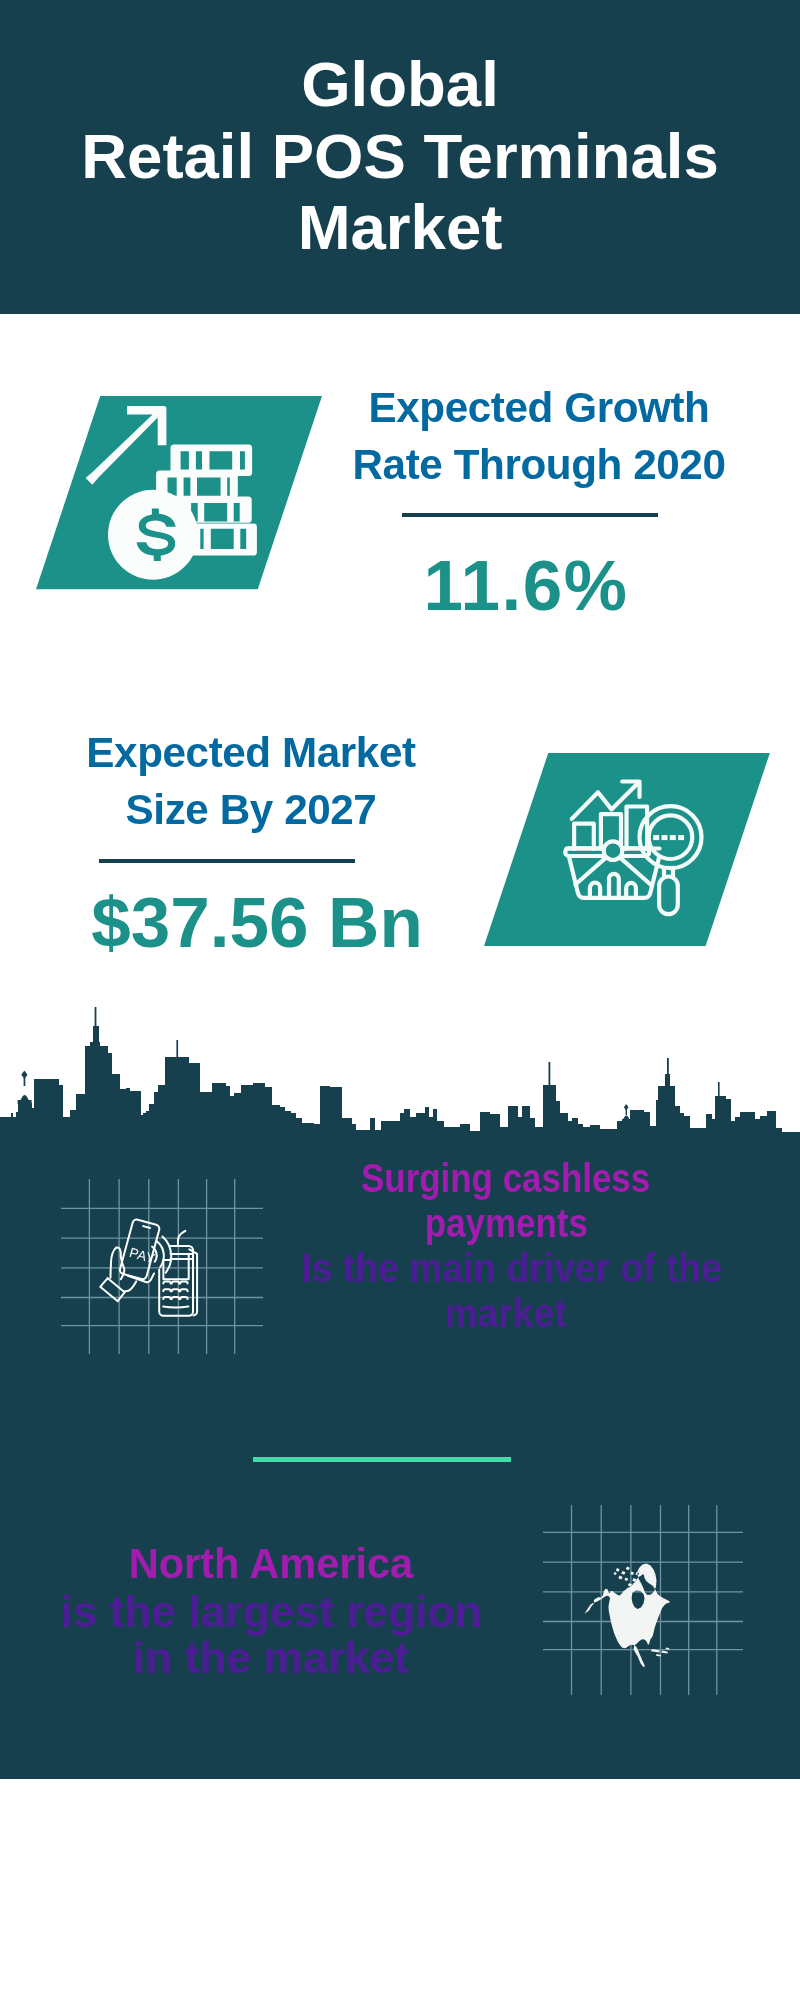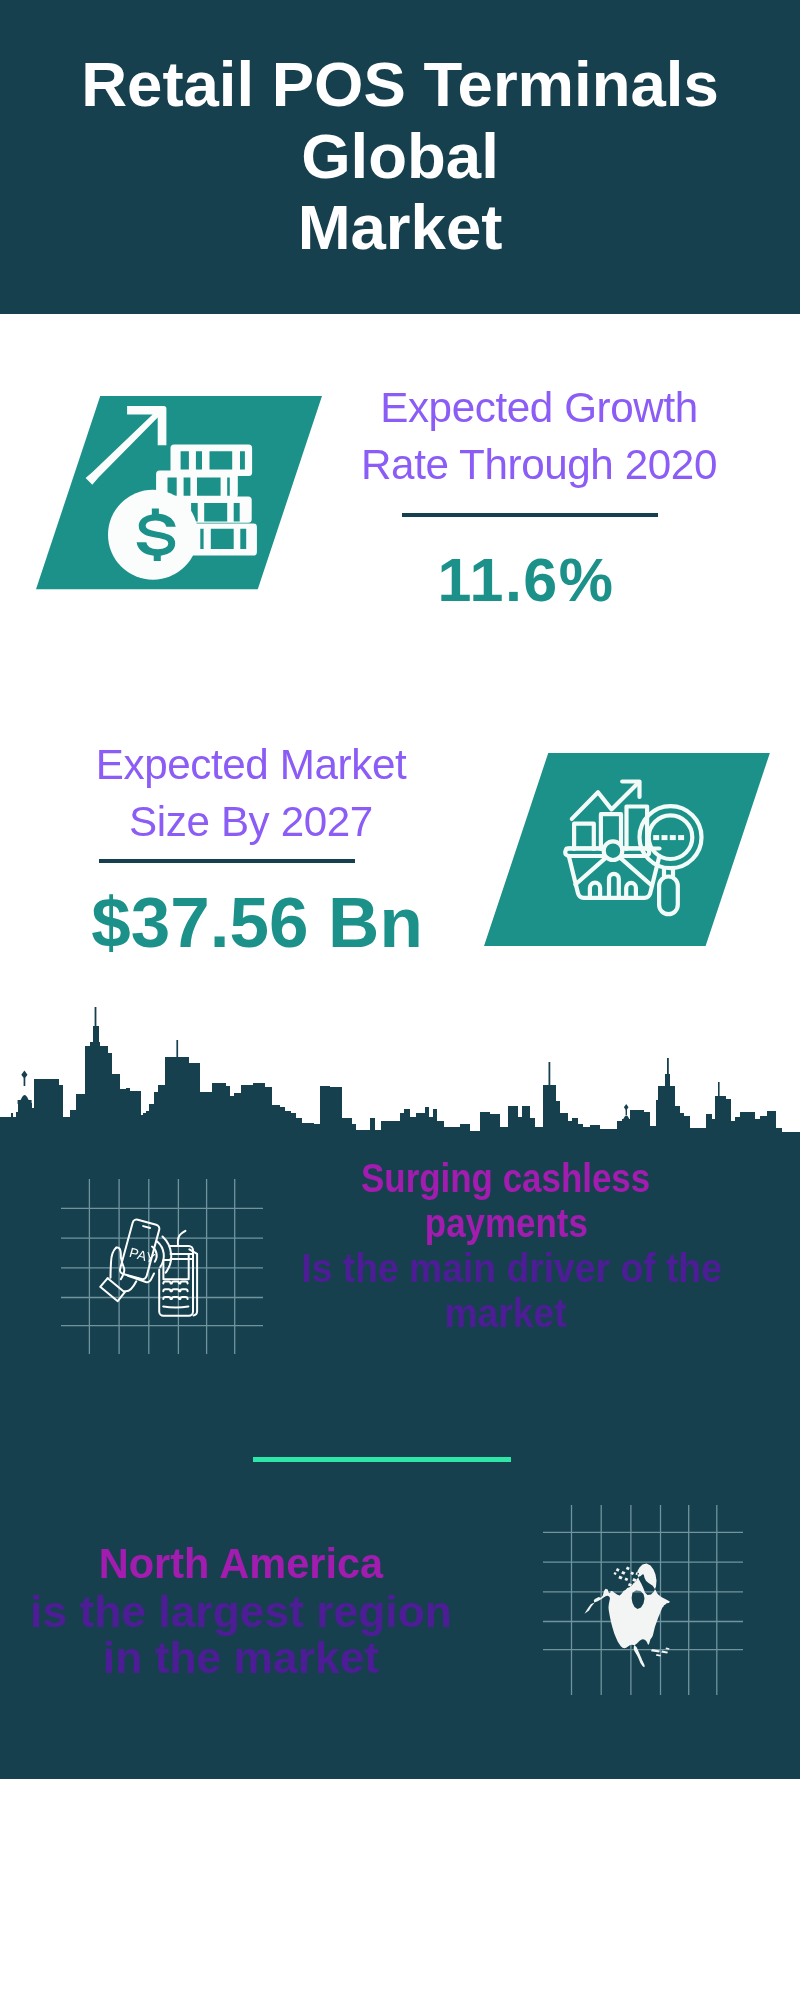--- a/index.html
+++ b/index.html
@@ -5,23 +5,23 @@
   html,body{margin:0;padding:0;}
   body{width:800px;height:2000px;background:#ffffff;font-family:"Liberation Sans",sans-serif;overflow:hidden;}
   .page{position:relative;width:800px;height:2000px;overflow:hidden;}
 
   
   .header{position:absolute;left:0;top:0;width:800px;height:314px;background:#17404e;}
   .header-title{position:absolute;left:0;top:49px;width:800px;text-align:center;color:#ffffff;
     font-size:63.5px;font-weight:bold;line-height:71.7px;}
 
   
-  .stat-title{position:absolute;color:#8b5cf6;font-size:42.2px;font-weight:normal;line-height:57.2px;text-align:center;white-space:nowrap;letter-spacing:-0.4px;}
+  .stat-title{position:absolute;color:#0369a1;font-size:42.2px;font-weight:bold;line-height:57.2px;text-align:center;white-space:nowrap;letter-spacing:-0.4px;}
   .rule{position:absolute;height:4px;background:#17404e;}
-  .stat-value{position:absolute;color:#1b9189;font-size:61px;font-weight:bold;text-align:center;white-space:nowrap;letter-spacing:1.5px;}
+  .stat-value{position:absolute;color:#1b9189;font-size:71px;font-weight:bold;text-align:center;white-space:nowrap;letter-spacing:1.5px;}
   .icon-wrap{position:absolute;}
 
   
   .cityband{position:absolute;left:0;top:1000px;width:800px;}
 
   
   .darkbody{position:absolute;left:0;top:1139px;width:800px;height:640px;background:#17404e;}
 
 
   .gridbg{position:absolute;}
@@ -32,22 +32,22 @@
   .hl-accent span,.hl-rest span{display:inline-block;white-space:nowrap;transform-origin:center center;}
   .hl-accent span{transform:scaleX(0.873);}
   .hl-rest span{transform:scaleX(0.932);}
 </style>
 </head>
 <body>
 
 <div class="page">
   <div class="header">
     <div class="header-title">
+      <div>Global</div>
       <div>Retail POS Terminals</div>
-      <div>Global</div>
       <div>Market</div>
     </div>
   </div>
 
   <div class="icon-wrap" style="left:36px;top:396px;width:287px;height:194px;">
     <svg width="287" height="194" viewBox="0 0 287 194">
       <polygon points="64.25,0 286,0 221.75,193.25 0,193.25" fill="#1b9189"></polygon>
       <g fill="#fbfdfc">
 
         <path d="M91.1 9.9 h36.6 a2.7 2.7 0 0 1 2.7 2.7 v36.7 h-8.7 V21.5 L62.5 81.4 56.3 88.7 49.6 82 56.8 75.8 116.6 18.6 H91.1 Z"></path>
@@ -124,21 +124,21 @@
         <rect x="175.1" y="123.5" width="18.7" height="37.7" rx="9.35"></rect>
       </g>
       <g fill="#f2fbf8">
         <rect x="169.2" y="82.1" width="6" height="5"></rect>
         <rect x="177.5" y="82.1" width="6" height="5"></rect>
         <rect x="185.8" y="82.1" width="6" height="5"></rect>
         <rect x="194.1" y="82.1" width="6" height="5"></rect>
       </g>
     </svg>
   </div>
-  <div class="stat-title" style="left:51px;top:723.5px;width:400px;margin-top:12px;">
+  <div class="stat-title" style="left:51px;top:723.5px;width:400px;">
     <div>Expected Market</div>
     <div>Size By 2027</div>
   </div>
   <div class="rule" style="left:99px;top:859px;width:256px;"></div>
   <div class="stat-value" style="left:67px;top:882px;width:380px;font-size:71px;letter-spacing:0px;">$37.56 Bn</div>
 
   <svg class="gridbg" width="240" height="200" viewBox="0 0 240 200" style="left:40px;top:1165px;">
     <g stroke="#6f949f" stroke-width="1.3" fill="none">
       <path d="M49.4 14 V189"></path>
         <path d="M79.1 14 V189"></path>
@@ -186,21 +186,21 @@
     </g>
     <text x="128.5" y="1256.5" fill="#fdfefe" font-family="Liberation Sans, sans-serif" font-size="13.5" transform="rotate(15.2 128.5 1256.5)" style="letter-spacing:0.4px;-webkit-font-smoothing:antialiased;">PAY</text>
   </svg>
   <div class="hl-text" style="left:286px;top:1156px;width:440px;">
     <div class="hl-accent"><span>Surging cashless</span><br><span>payments</span></div>
     <div class="hl-rest"><span>Is the main driver of the</span><br><span>market</span></div>
   </div>
 
   <div style="position:absolute;left:253.4px;top:1456.6px;width:257.5px;height:5.3px;background:#2ee6a8;"></div>
 
-  <div class="hl-text" style="left:21px;top:1541px;width:440px;font-size:42px;line-height:46.5px;">
+  <div class="hl-text" style="left:51px;top:1541px;width:440px;font-size:42px;line-height:46.5px;">
     <div class="hl-accent"><span style="transform:scaleX(0.988)">North America</span></div>
     <div class="hl-rest" style="font-size:44.4px;margin-top:1px;line-height:46.1px;"><span style="transform:scaleX(1)">is the largest region</span><br><span style="transform:scaleX(1)">in the market</span></div>
   </div>
   <svg class="gridbg" width="230" height="210" viewBox="0 0 230 210" style="left:535px;top:1495px;">
     <g stroke="#6f949f" stroke-width="1.3" fill="none">
       <path d="M36.5 10 V200"></path>
         <path d="M66.2 10 V200"></path>
         <path d="M95.9 10 V200"></path>
       <path d="M125.5 10 V200"></path>
         <path d="M153.7 10 V200"></path>

